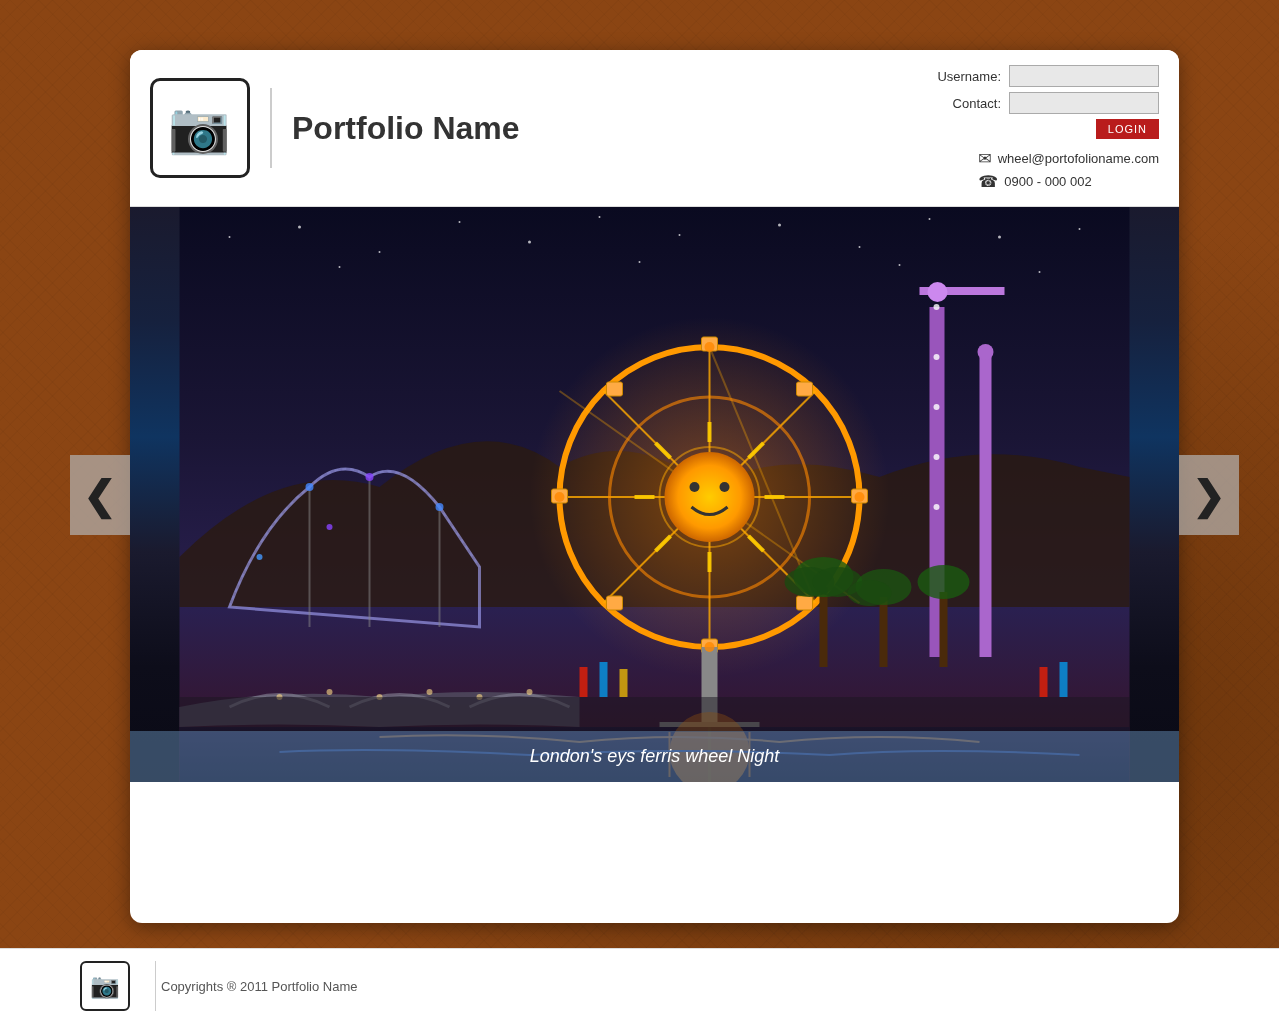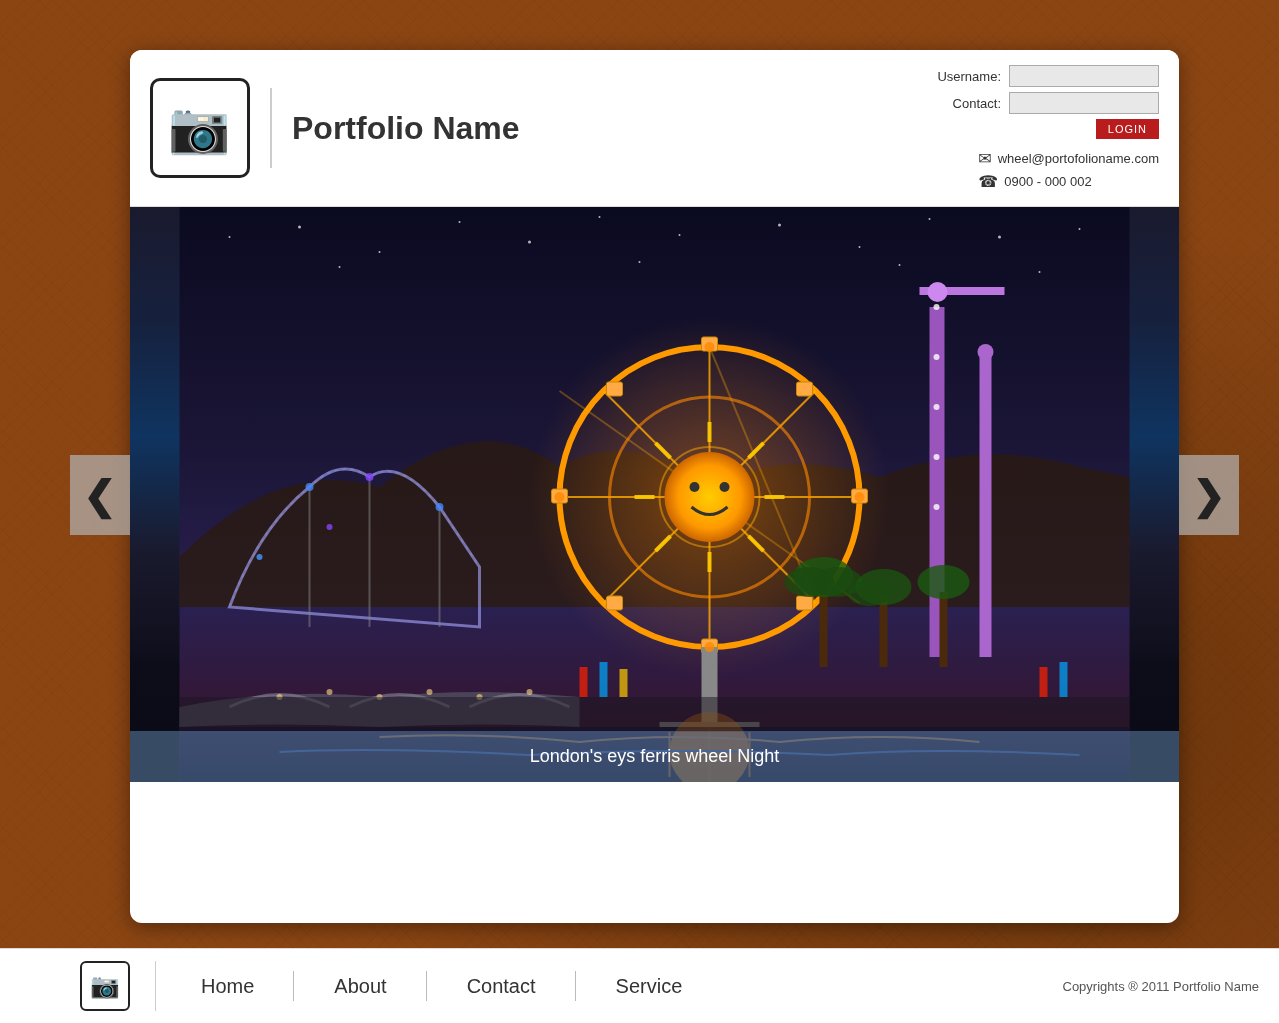--- a/index.html
+++ b/index.html
@@ -188,20 +188,21 @@
       left: 0;
       right: 0;
       background: rgba(100, 140, 180, 0.5);
       padding: 15px;
       text-align: center;
     }
 
     .caption-text {
       color: white;
       font-size: 18px;
+      font-style: italic;
     }
 
     .nav-arrow {
       position: absolute;
       top: 50%;
       transform: translateY(-50%);
       width: 60px;
       height: 80px;
       background: rgba(180, 180, 180, 0.7);
       display: flex;
@@ -543,22 +544,16 @@
 </div>
 
 <div class="bottom-nav">
 
   <div class="nav-logo">
     <span class="nav-logo-icon">📷</span>
   </div>
 
   <div class="nav-divider"></div>
 
-  <nav class="nav-links">
-    <a class="nav-link">Home</a>
-    <a class="nav-link">About</a>
-    <a class="nav-link">Contact</a>
-    <a class="nav-link">Service</a>
-  </nav>
 
   <span class="copyright">Copyrights ® 2011 Portfolio Name</span>
 
 </div>
 
 </body></html>

